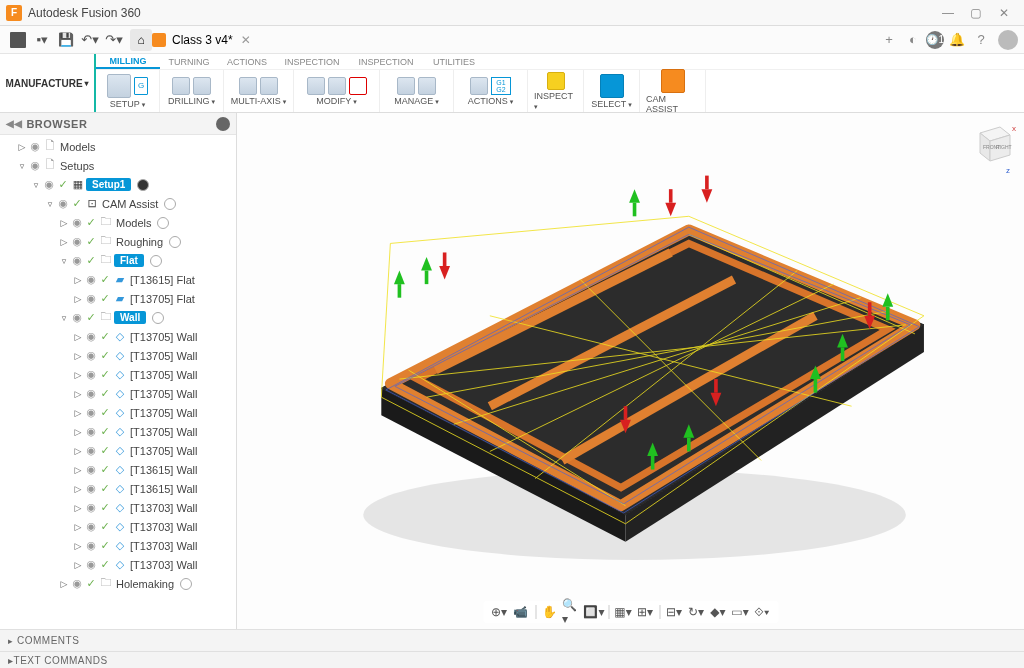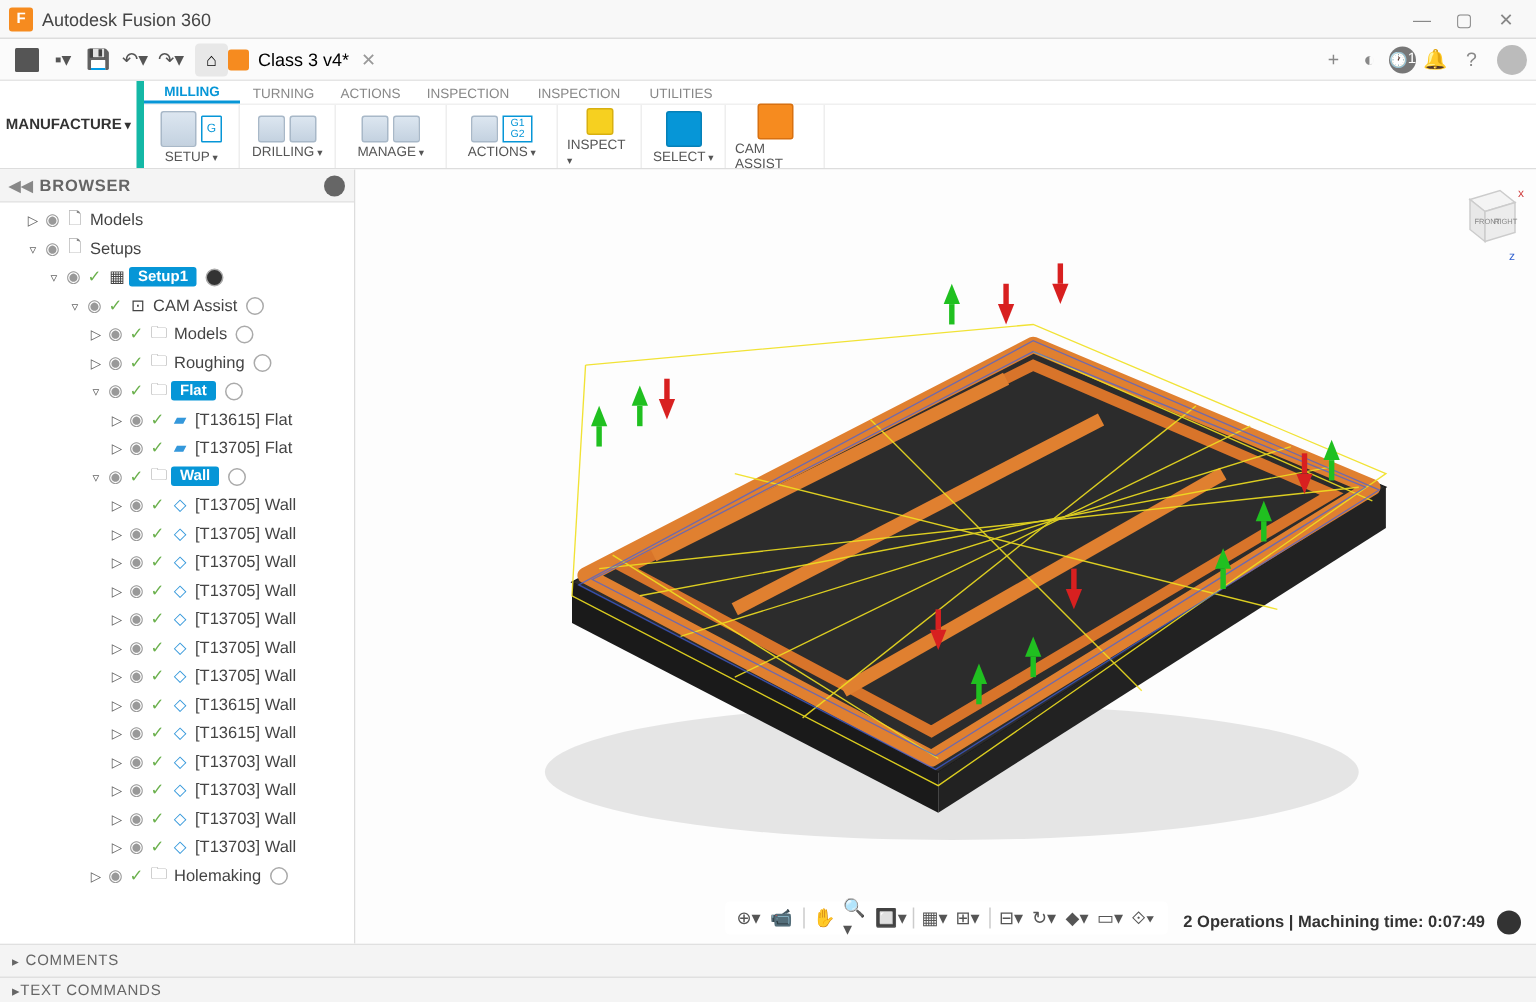--- a/index.html
+++ b/index.html
@@ -20,21 +20,21 @@
 .qat .doc-tab { flex: 1; display: flex; align-items: center; justify-content: flex-start; }
 .qat .doc-tab .doc-icon { width: 14px; height: 14px; background: #f68b1f; border-radius: 2px; margin-right: 6px; }
 .qat .doc-tab .close { margin-left: 8px; color: #999; }
 .qat .right-icons { display: flex; align-items: center; gap: 2px; }
 .qat .right-icons .ic { width: 22px; height: 22px; display: flex; align-items: center; justify-content: center; color: #888; font-size: 13px; }
 .qat .right-icons .badge { background: #777; color: white; border-radius: 50%; width: 18px; height: 18px; font-size: 10px; }
 .qat .avatar { width: 20px; height: 20px; background: #bbb; border-radius: 50%; margin-left: 4px; }
 
 
 .ribbon2 { background: #fff; border-bottom: 1px solid #ddd; display: flex; }
-.ribbon2 .ws { width: 96px; display: flex; align-items: center; justify-content: center; font-size: 10px; font-weight: bold; color: #333; border-right: 5px solid #14b8a6; }
+.ribbon2 .ws { width: 96px; display: flex; align-items: center; justify-content: center; font-size: 10px; font-weight: bold; color: #333; border-right: 2px solid #14b8a6; }
 .ribbon2 .ws::after { content: " ▾"; font-size: 8px; margin-left: 2px; }
 .ribbon2 .col { display: flex; flex-direction: column; }
 .ribbon2 .header-row { height: 16px; display: flex; border-bottom: 1px solid #f0f0f0; }
 .ribbon2 .header-cell { font-size: 9px; color: #888; display: flex; align-items: center; justify-content: center; padding: 0 8px; }
 .ribbon2 .header-cell.active { color: #0696d7; border-bottom: 2px solid #0696d7; font-weight: 600; }
 .ribbon2 .body-row { height: 42px; display: flex; }
 .ribbon2 .bg { display: flex; flex-direction: column; align-items: center; justify-content: center; padding: 0 6px; border-right: 1px solid #eee; }
 .ribbon2 .bg .irow { display: flex; gap: 3px; align-items: center; }
 .ribbon2 .bg .iico { width: 18px; height: 18px; background: linear-gradient(#dce6f0,#c4d2e0); border: 1px solid #a8b8c8; border-radius: 2px; }
 .ribbon2 .bg .iico.big { width: 24px; height: 24px; }
@@ -143,20 +143,35 @@
           </div>
         <div class="blabel dd">SETUP</div>
       </div>
       <div class="bg" style="width:64px">
         <div class="irow">
             <div class="iico"></div>
             <div class="iico"></div>
           </div>
         <div class="blabel dd">DRILLING</div>
       </div>
+      <div class="bg" style="width:70px">
+        <div class="irow">
+            <div class="iico"></div>
+            <div class="iico"></div>
+          </div>
+        <div class="blabel dd">MULTI-AXIS</div>
+      </div>
+      <div class="bg" style="width:86px">
+        <div class="irow">
+            <div class="iico"></div>
+            <div class="iico"></div>
+            <div class="iico" style="background:#fff;border-color:#d00"></div>
+          </div>
+        <div class="blabel dd">MODIFY</div>
+      </div>
       <div class="bg" style="width:74px">
         <div class="irow">
             <div class="iico"></div>
             <div class="iico"></div>
           </div>
         <div class="blabel dd">MANAGE</div>
       </div>
       <div class="bg" style="width:74px">
         <div class="irow">
             <div class="iico"></div>
@@ -464,24 +479,20 @@
       <div class="sep"></div>
       <div class="nb">▦▾</div>
       <div class="nb">⊞▾</div>
       <div class="sep"></div>
       <div class="nb">⊟▾</div>
       <div class="nb">↻▾</div>
       <div class="nb">◆▾</div>
       <div class="nb">▭▾</div>
       <div class="nb">⟐▾</div>
     </div>
-    <div class="status">
-      <span>2 Operations | Machining time: 0:07:49</span>
-      <div class="sico"></div>
-    </div>
   </div>
 </div>
 
 <div class="comments-bar">
   <span class="exp">▸</span>
   <span>COMMENTS</span>
 </div>
 <div class="text-cmd">
   <span class="exp">▸</span>
   <span>TEXT COMMANDS</span>

